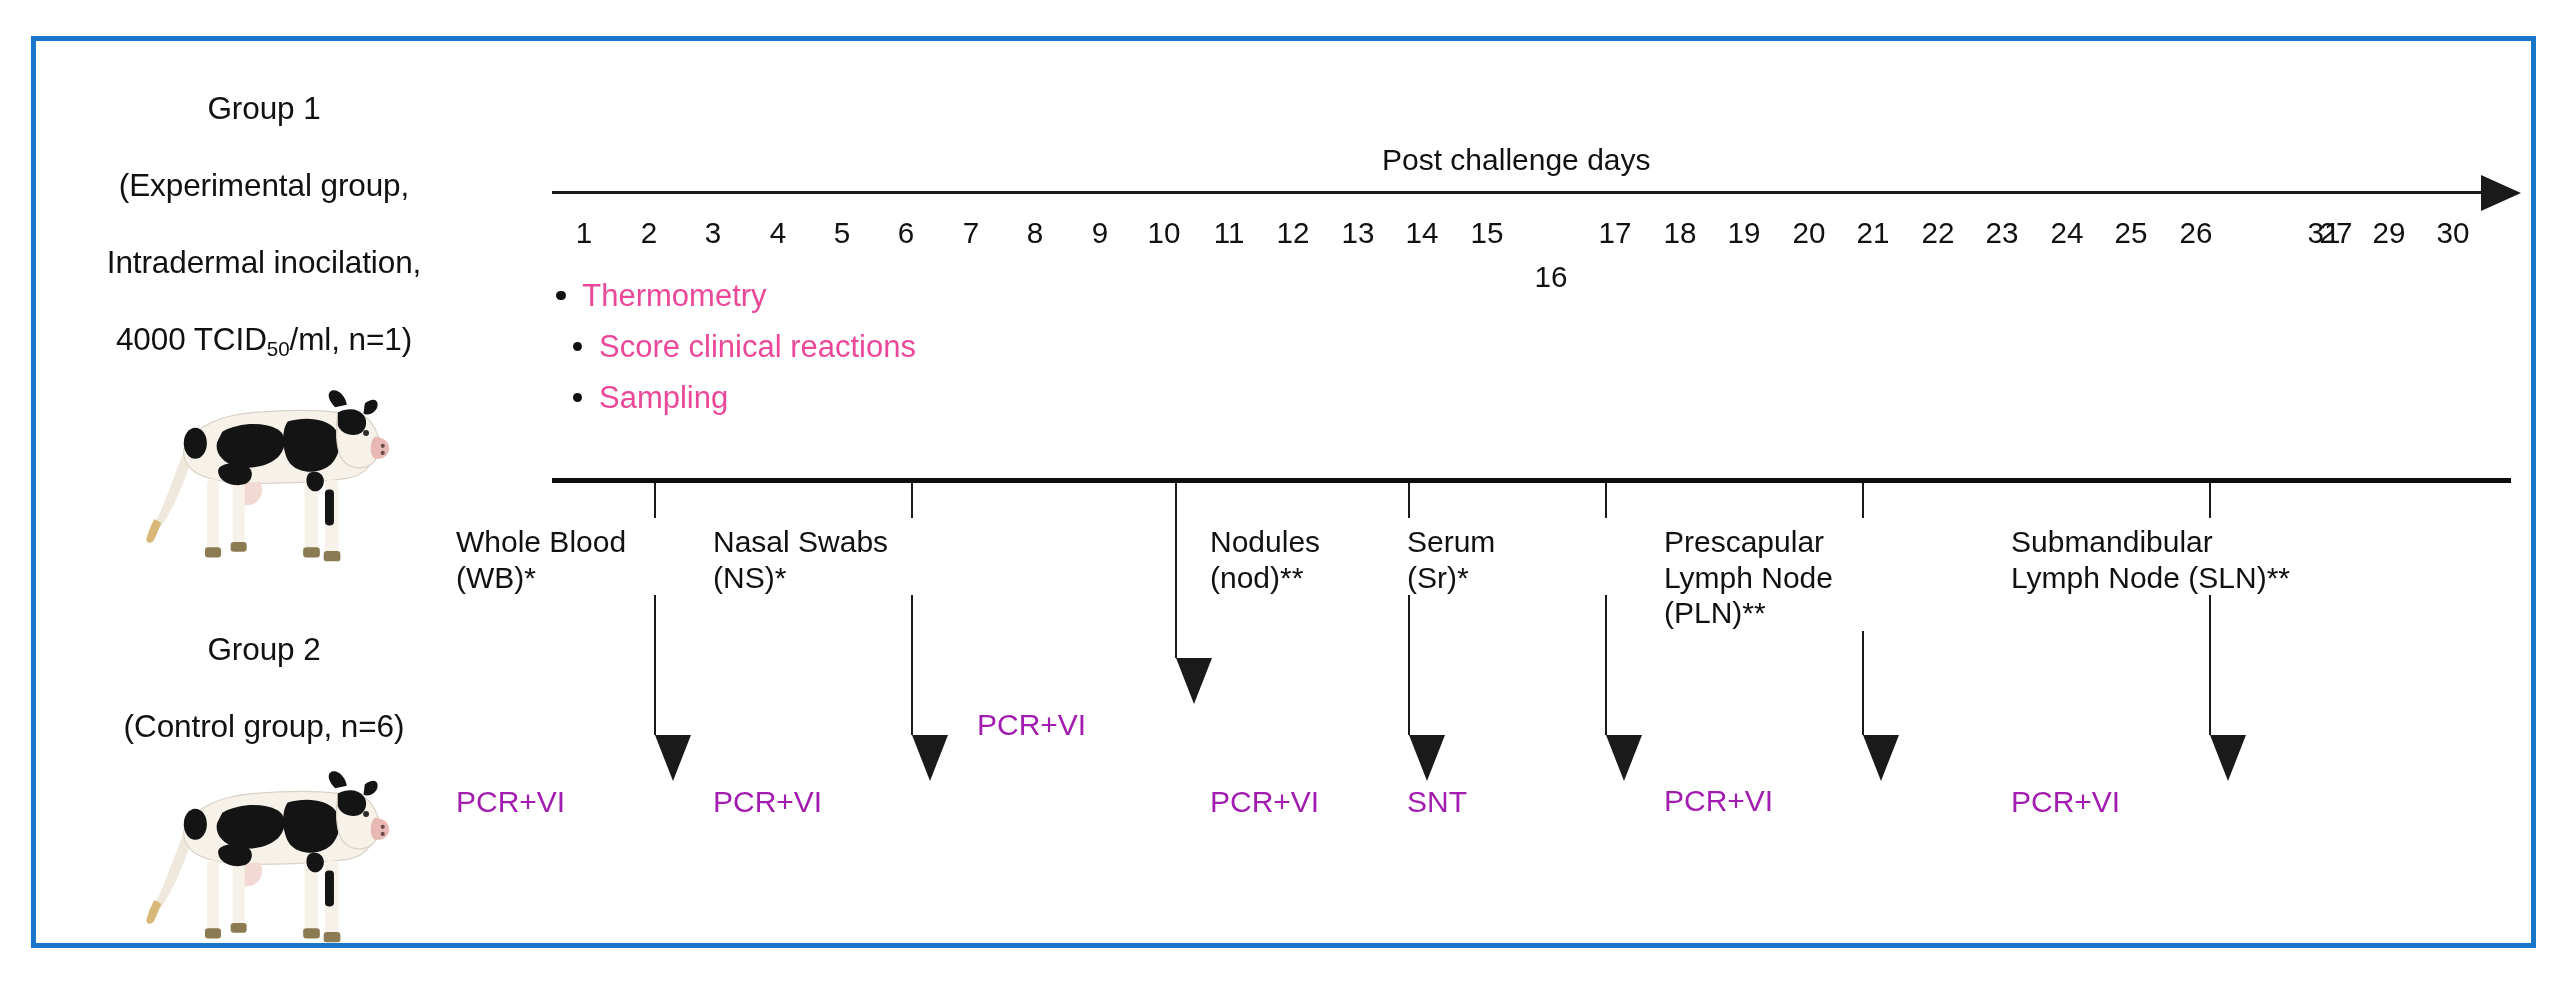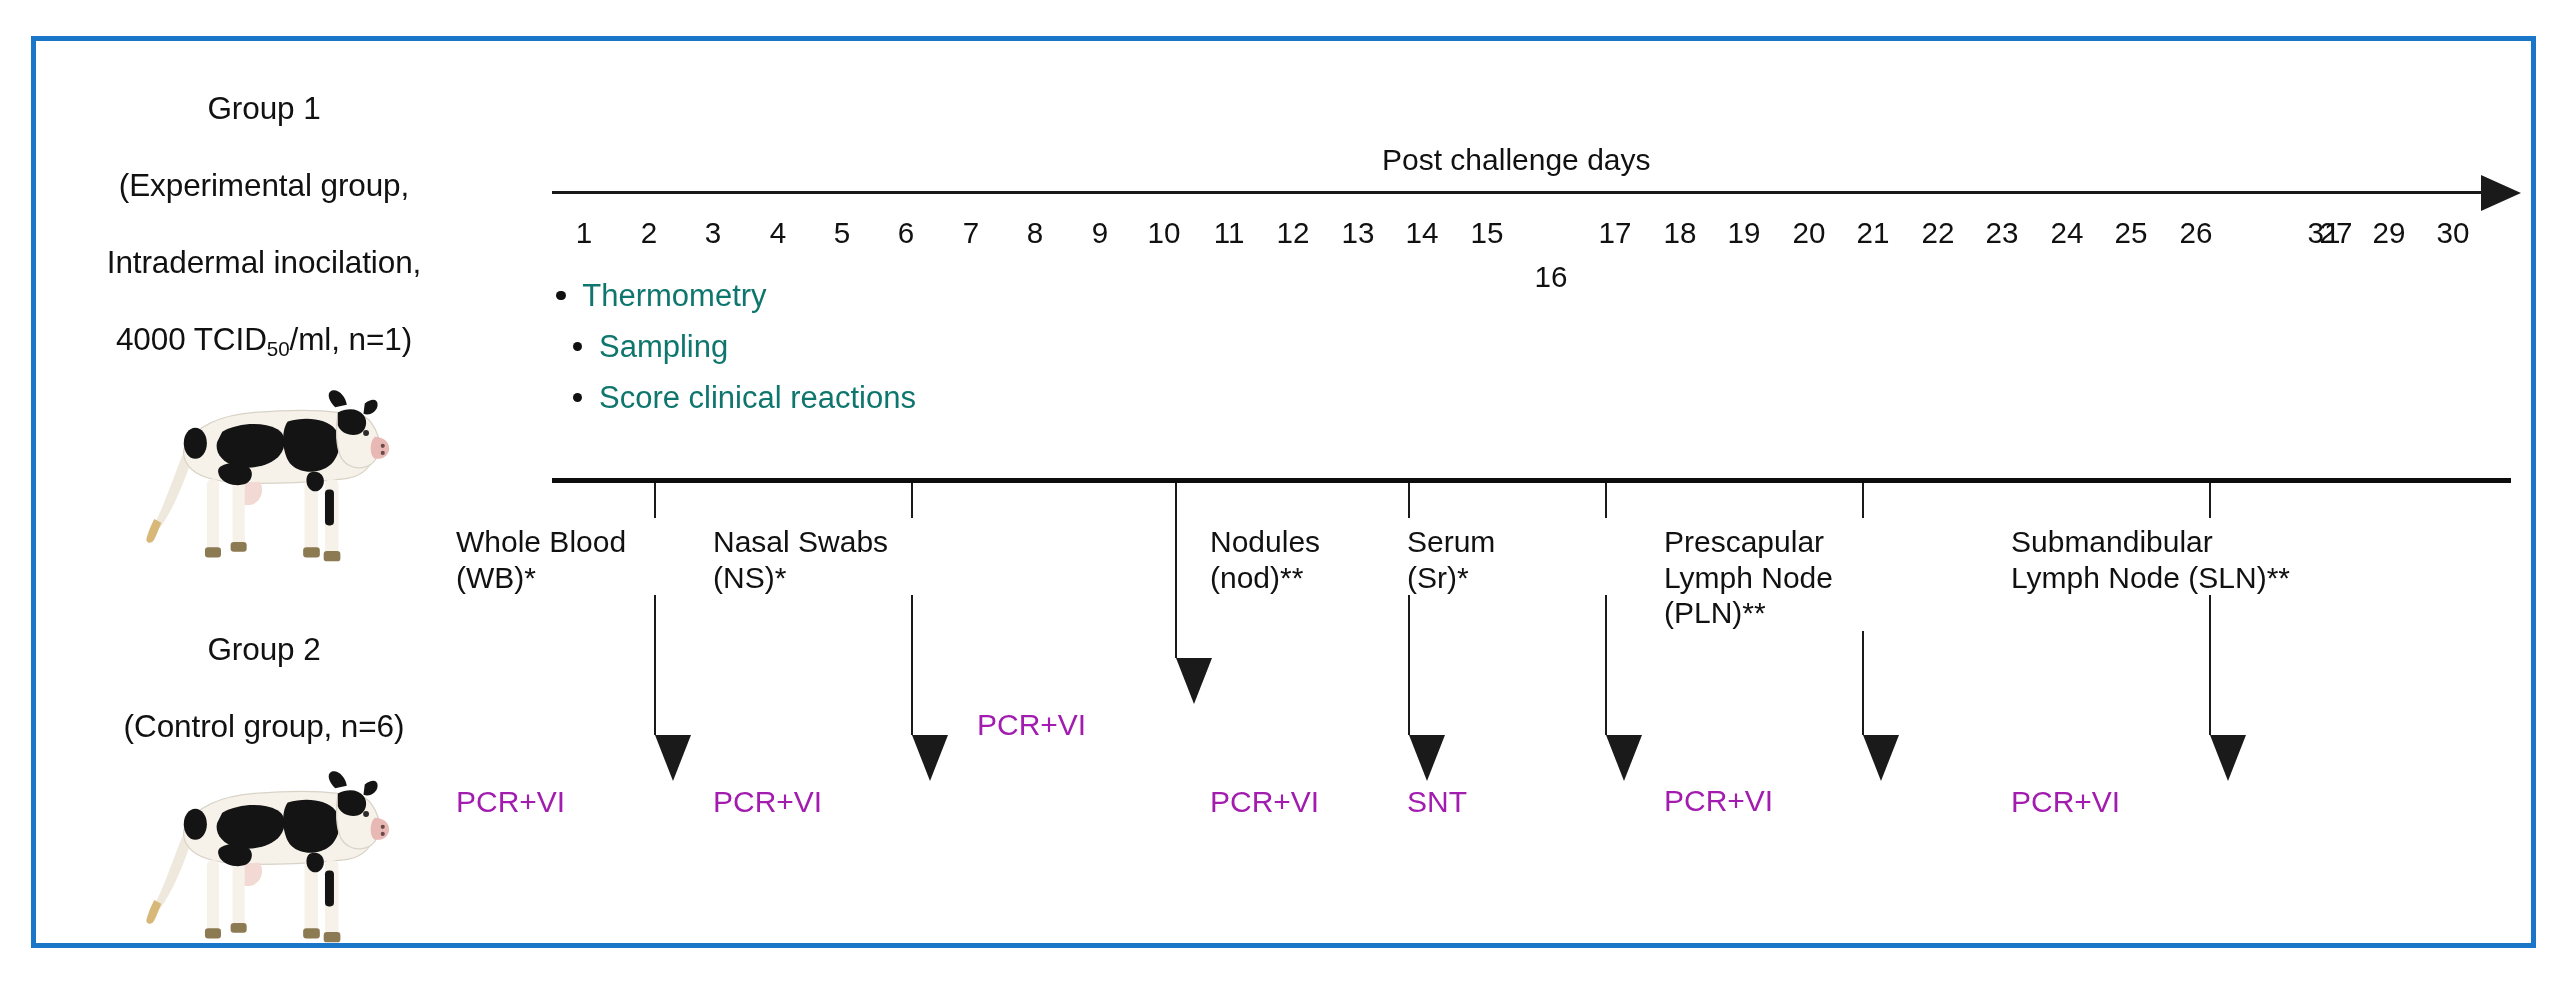--- a/index.html
+++ b/index.html
@@ -107,21 +107,21 @@
   }
   .bullet-dot{
     width:9.6px;height:9.6px;
     border-radius:50%;
     background:#111111;
     flex:0 0 auto;
   }
   .bullet-text{
     margin-left:16.7px;
     font-size:31px;
-    color:#0f766e;
+    color:#ec4899;
     white-space:nowrap;
   }
   .indent{ margin-left:16.7px; }
 
   
   #rule2{
     position:absolute;
     left:552px; top:478px;
     width:1959px; height:5.1px;
     background:#0d0d0d;
@@ -336,25 +336,25 @@
         <span class="day" style="left: 1901px;">30</span>
       </div>
 
     <div id="bullets">
       <div class="bullet-row">
         <span class="bullet-dot"></span>
         <span class="bullet-text">Thermometry</span>
       </div>
       <div class="bullet-row indent">
         <span class="bullet-dot"></span>
-        <span class="bullet-text">Sampling</span>
+        <span class="bullet-text">Score clinical reactions</span>
       </div>
       <div class="bullet-row indent">
         <span class="bullet-dot"></span>
-        <span class="bullet-text">Score clinical reactions</span>
+        <span class="bullet-text">Sampling</span>
       </div>
     </div>
 
     <div id="rule2"></div>
 
     <div id="sample-cols">
         <div class="sample-col" style="left: 655px;">
           <div class="col-stem" style="height: 35px;"></div>
           <div class="col-label">Whole Blood
 (WB)*</div>

